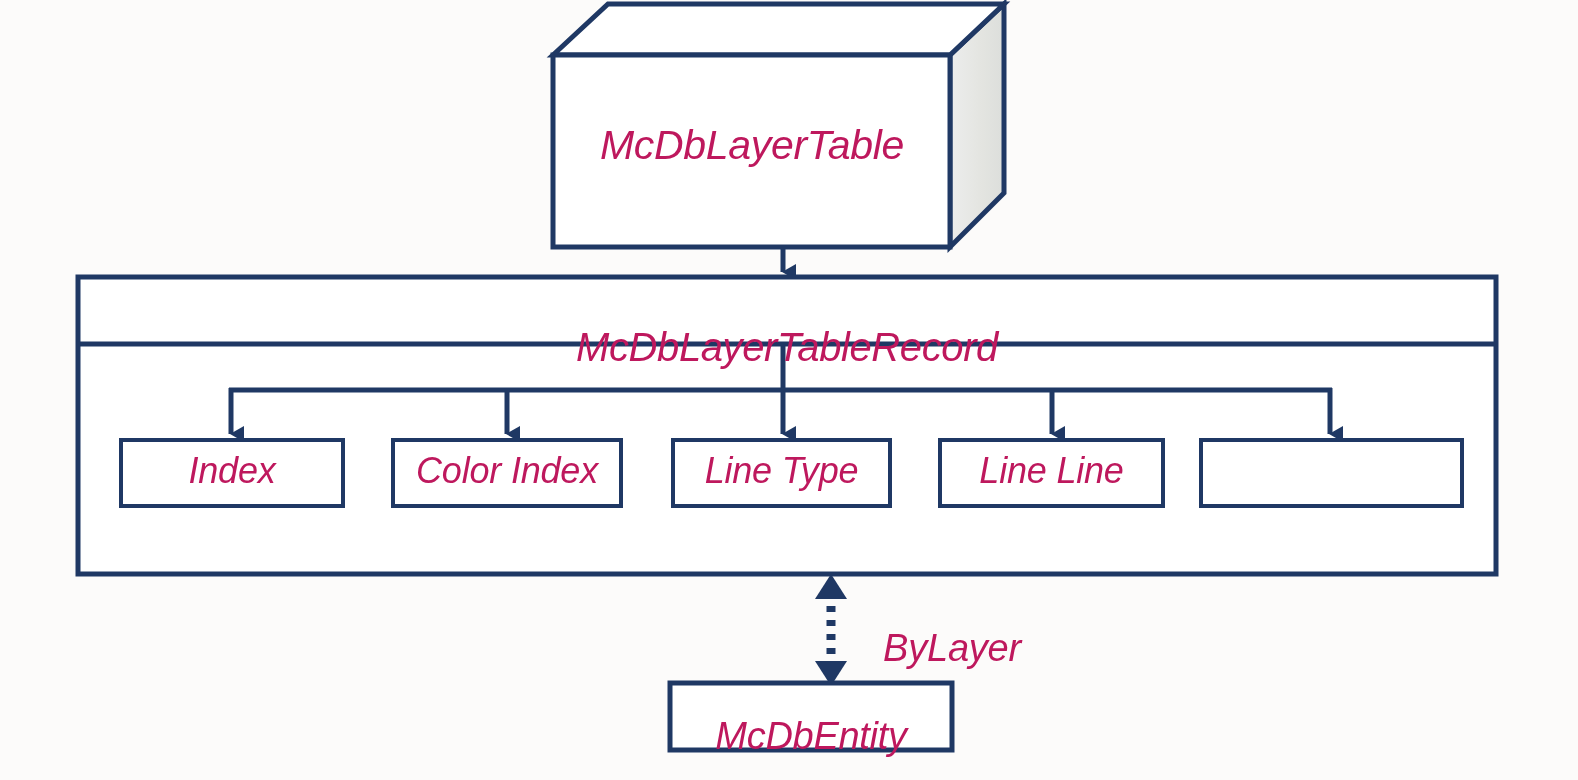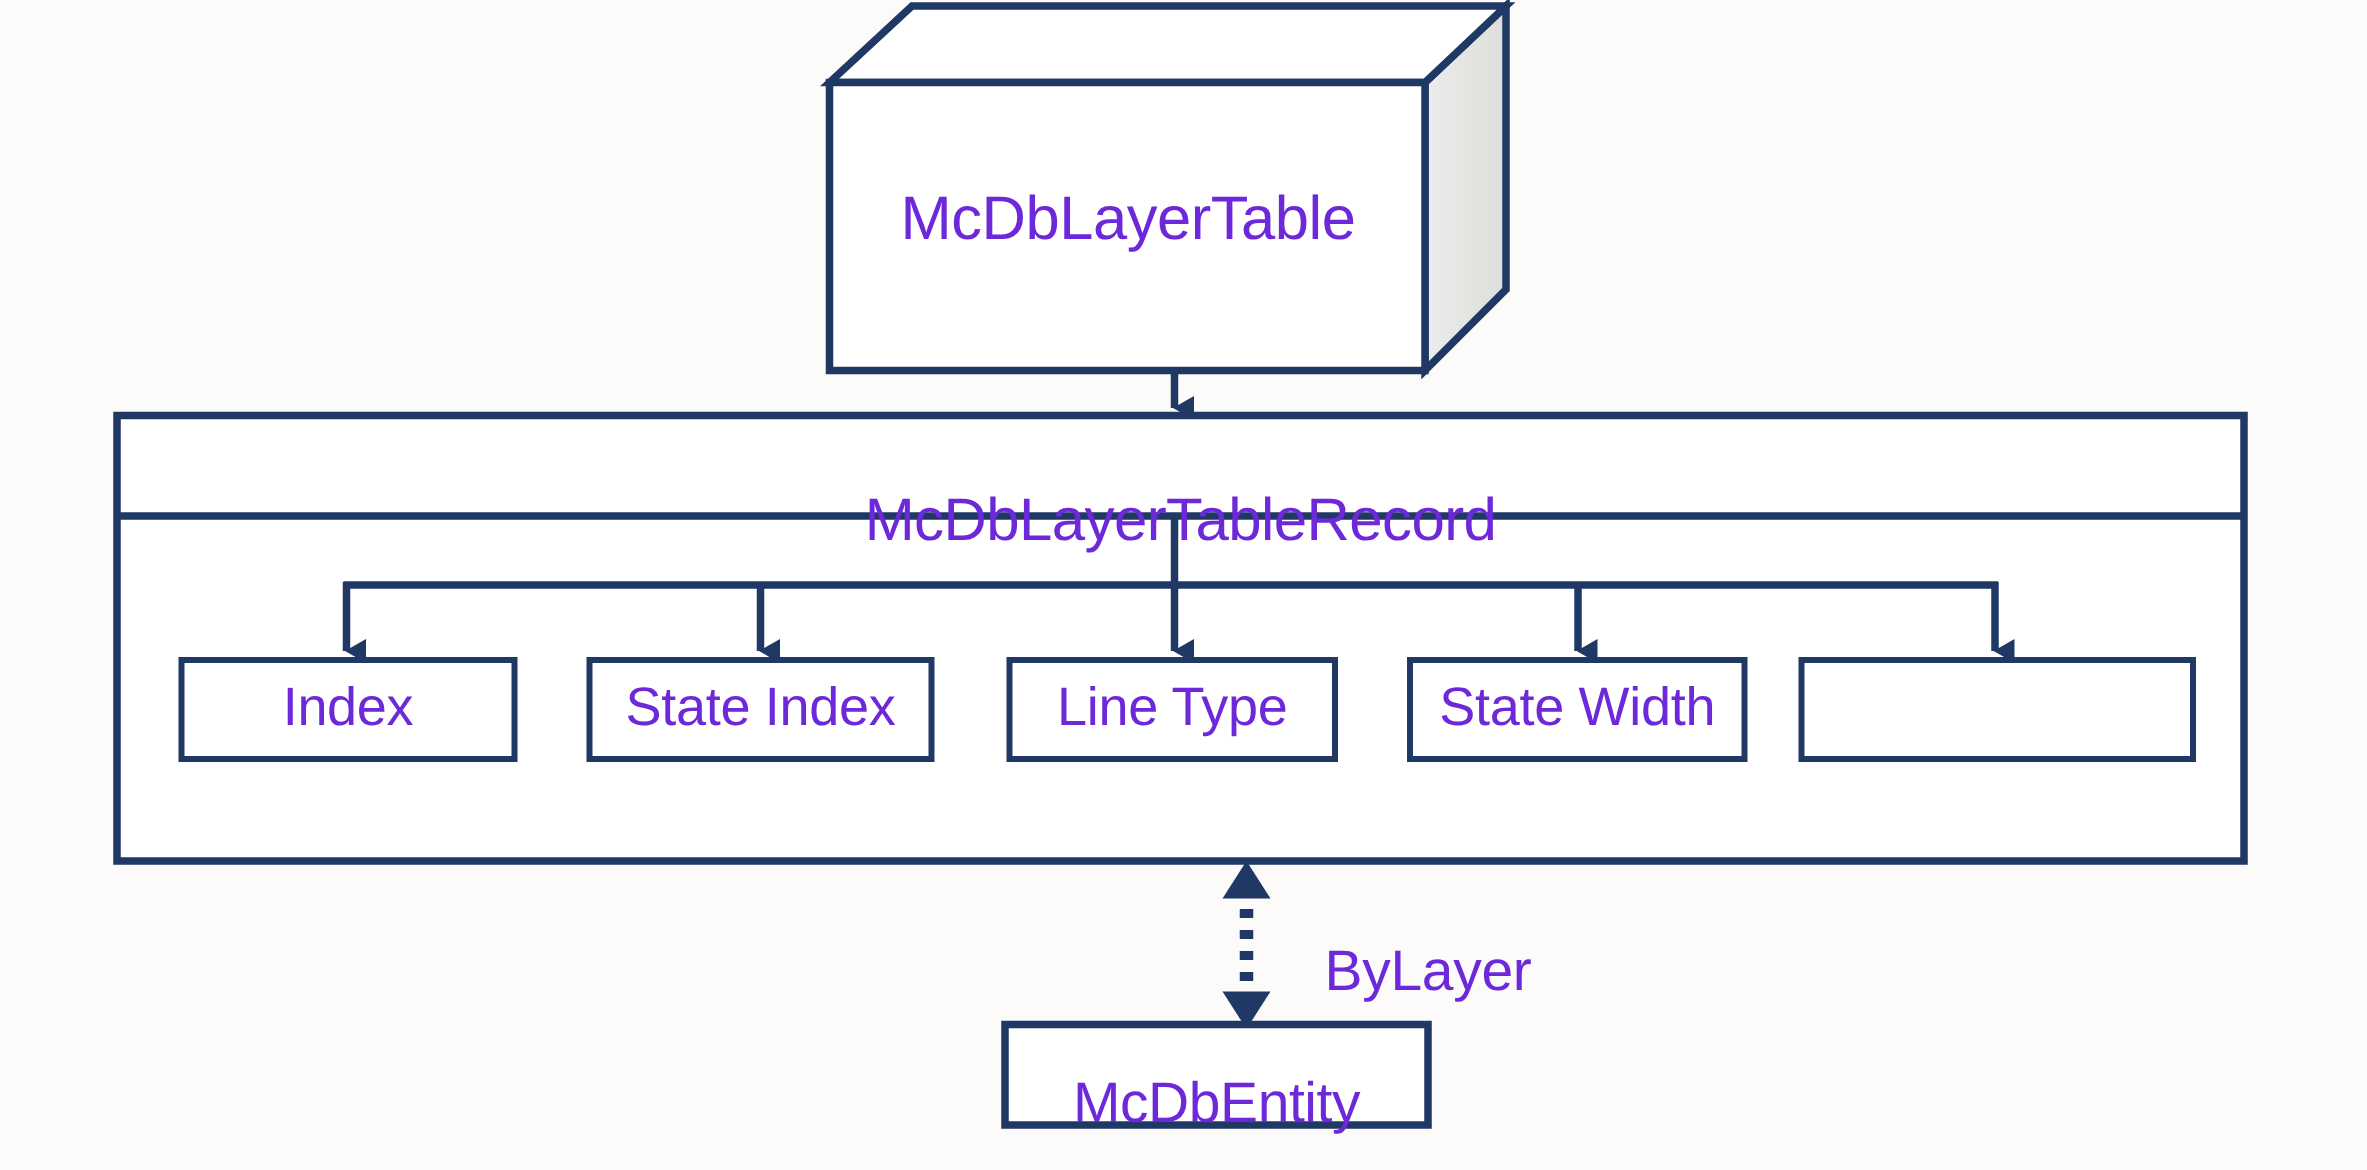--- a/index.html
+++ b/index.html
@@ -20,26 +20,27 @@
   }
   #svg-layer {
     position: absolute;
     left: 0;
     top: 0;
     width: 1578px;
     height: 780px;
   }
   .node-label {
     position: absolute;
-    color: #6d28d9;
+    color: #be185d;
     font-family: "Liberation Sans", sans-serif;
     white-space: nowrap;
     text-align: center;
     line-height: 1;
     pointer-events: none;
+    font-style: italic;
   }
   
   #label-layertable {
     left: 553px;
     top: 125px;
     width: 398px;
     font-size: 41px;
     letter-spacing: -0.3px;
   }
   
@@ -139,21 +140,21 @@
     </g>
 
     <rect x="670" y="683" width="282" height="67" fill="#ffffff" stroke="#1F3864" stroke-width="5"></rect>
   </svg>
 
   <div class="node-label" id="label-layertable">McDbLayerTable</div>
 
   <div class="node-label" id="label-record">McDbLayerTableRecord</div>
 
   <div class="node-label attr-label" id="label-attr-0">Index</div>
-  <div class="node-label attr-label" id="label-attr-1">State Index</div>
+  <div class="node-label attr-label" id="label-attr-1">Color Index</div>
   <div class="node-label attr-label" id="label-attr-2">Line Type</div>
-  <div class="node-label attr-label" id="label-attr-3">State Width</div>
+  <div class="node-label attr-label" id="label-attr-3">Line Line</div>
 
   <div class="node-label" id="label-bylayer">ByLayer</div>
 
   <div class="node-label" id="label-entity">McDbEntity</div>
 
 </div>
 
 </body></html>

